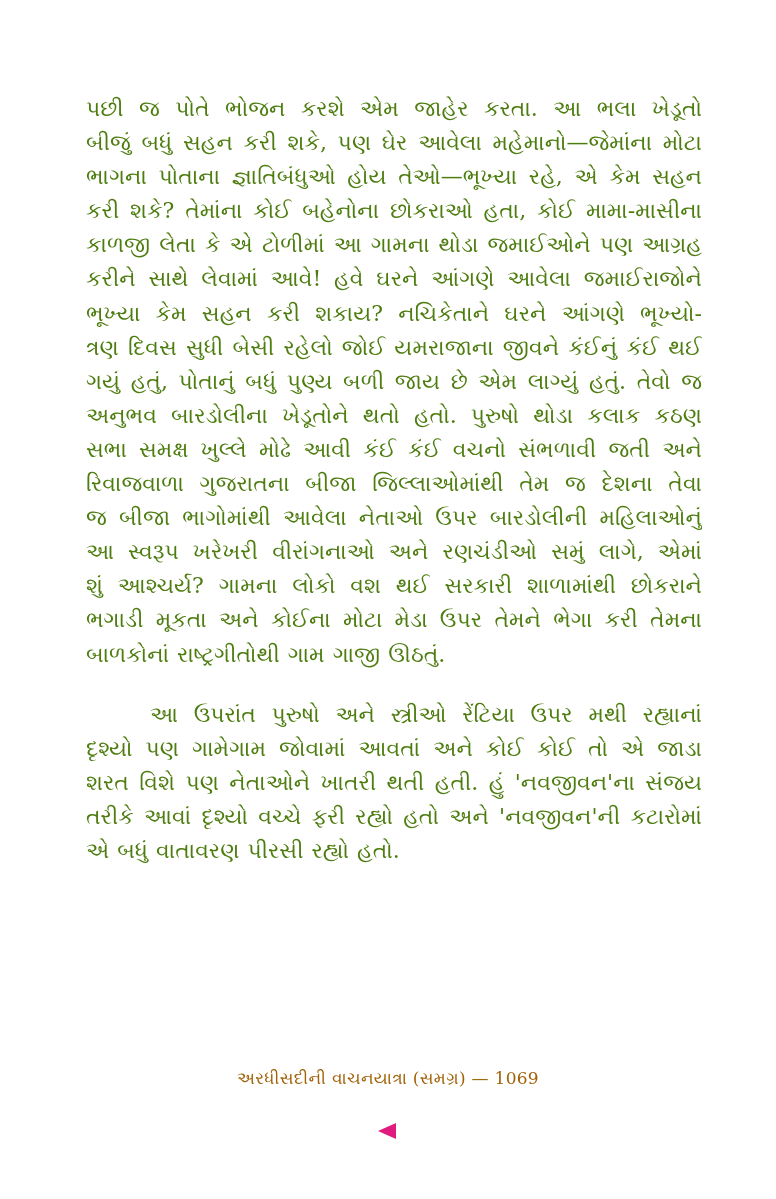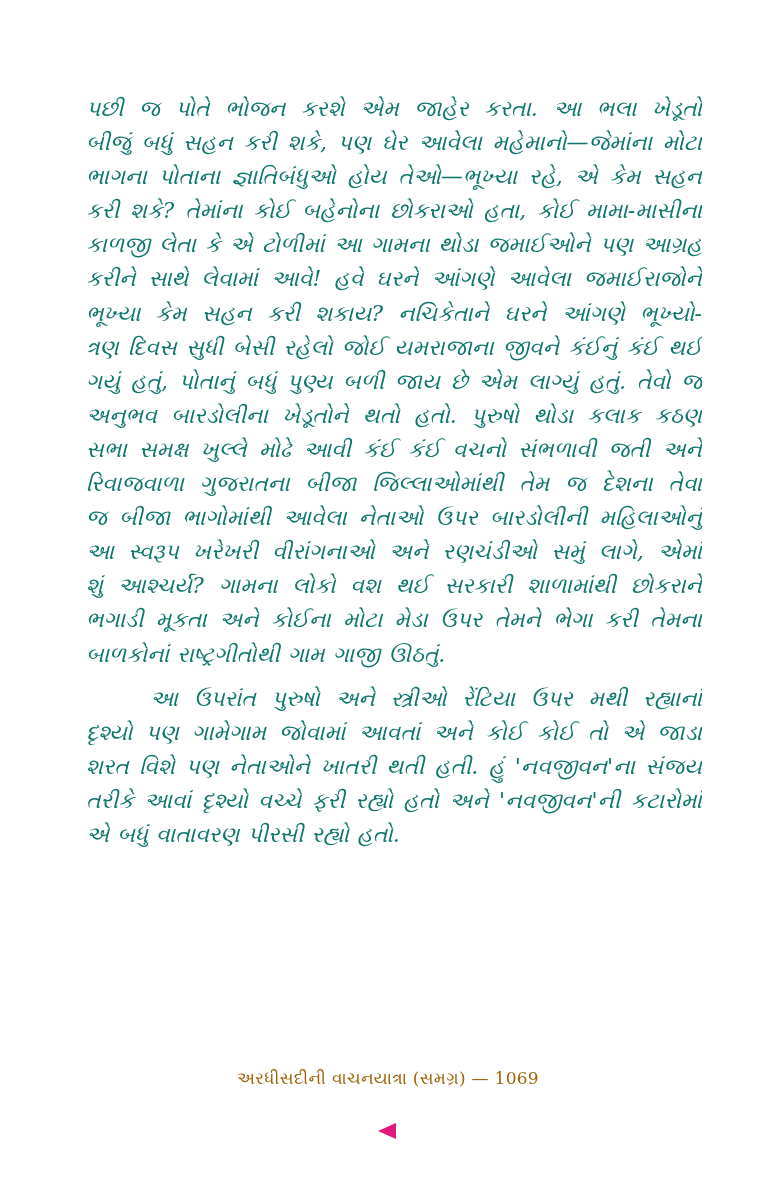--- a/index.html
+++ b/index.html
@@ -16,29 +16,28 @@
     font-family: "DejaVu Serif", "Liberation Serif", serif;
     color: #1e1e1e;
   }
   .text-block {
     position: absolute;
     left: 86px;
     top: 92px;
     width: 616px;
     font-size: 22px;
     line-height: 34.1px;
-    color: #0f766e;
-    font-style: italic;
+    color: #4d7c0f;
   }
   .para {
     margin: 0;
     padding: 0;
   }
   .para + .para {
-    margin-top: 10px;
+    margin-top: 26px;
   }
   .line {
     height: 34.1px;
     overflow: hidden;
     text-align: justify;
     text-align-last: justify;
     word-spacing: 1px;
   }
   .line:last-child {
     text-align-last: left;

